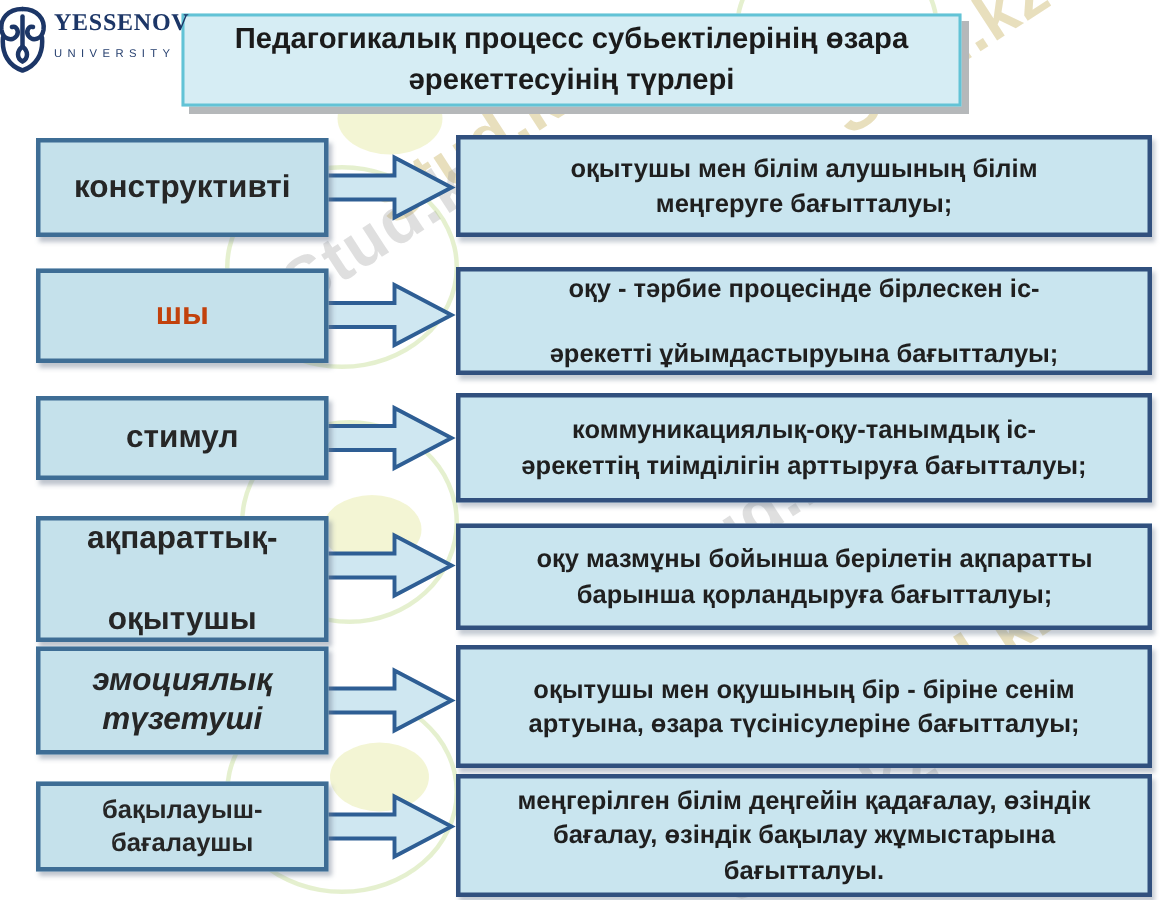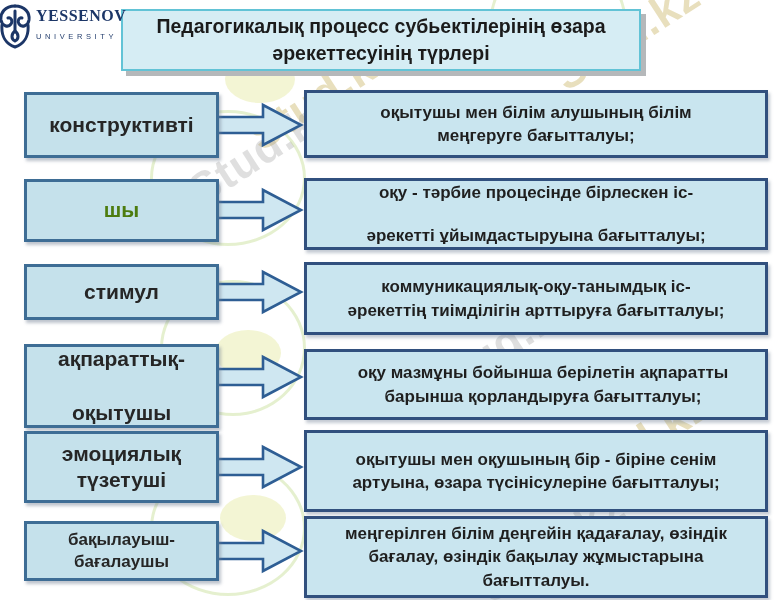--- a/index.html
+++ b/index.html
@@ -47,21 +47,21 @@
   }
   
   .leftbox{
     position:absolute;left:24px;width:195px;z-index:2;box-sizing:border-box;
     background:#c5e1eb;border:3px solid #3e6d95;
     box-shadow:2px 3px 3px rgba(110,125,145,0.45);
     display:flex;flex-direction:column;align-items:center;justify-content:center;
     text-align:center;
   }
   .leftbox span{display:block;font-weight:700;font-size:21px;line-height:1.25;color:#262626;}
-  .leftbox .muted{display:inline;color:#4d7c0f;margin-top:36px;}
+  .leftbox .muted{display:inline;color:#c2410c;margin-top:36px;}
   .leftbox.small span{font-size:17px;line-height:1.3;}
   .rightbox{
     position:absolute;left:304px;width:464px;z-index:2;box-sizing:border-box;
     background:#c9e5ef;border:3px solid #31507e;
     box-shadow:2px 3px 3px rgba(110,125,145,0.4);
     display:flex;flex-direction:column;align-items:center;justify-content:center;
     text-align:center;padding:2px 6px;
   }
   .rightbox span{display:block;font-weight:700;font-size:17px;line-height:1.38;color:#1f1f1f;}
   .arrow{position:absolute;left:211px;width:94px;height:46px;z-index:1;}
@@ -145,21 +145,21 @@
   <span>оқытушы</span>
 </div>
 <svg class="arrow" style="top:354px;" viewBox="0 0 94 46">
   <polygon points="2,15 52,15 52,3 90,23 52,43 52,31 2,31" fill="#cfe7f1" stroke="#2e5e94" stroke-width="2.6"></polygon>
 </svg>
 <div class="rightbox" style="top:349px;height:71px;padding-left:20px;">
   <span>оқу мазмұны бойынша берілетін ақпаратты</span>
   <span>барынша қорландыруға бағытталуы;</span>
 </div>
 
-<div class="leftbox" style="top:431px;height:72px;">
+<div class="leftbox" style="top:431px;height:72px;font-style:italic;">
   <span>эмоциялық</span>
   <span>түзетуші</span>
 </div>
 <svg class="arrow" style="top:444px;" viewBox="0 0 94 46">
   <polygon points="2,15 52,15 52,3 90,23 52,43 52,31 2,31" fill="#cfe7f1" stroke="#2e5e94" stroke-width="2.6"></polygon>
 </svg>
 <div class="rightbox" style="top:430px;height:82px;">
   <span>оқытушы  мен  оқушының бір - біріне сенім</span>
   <span>артуына, өзара түсінісулеріне бағытталуы;</span>
 </div>

